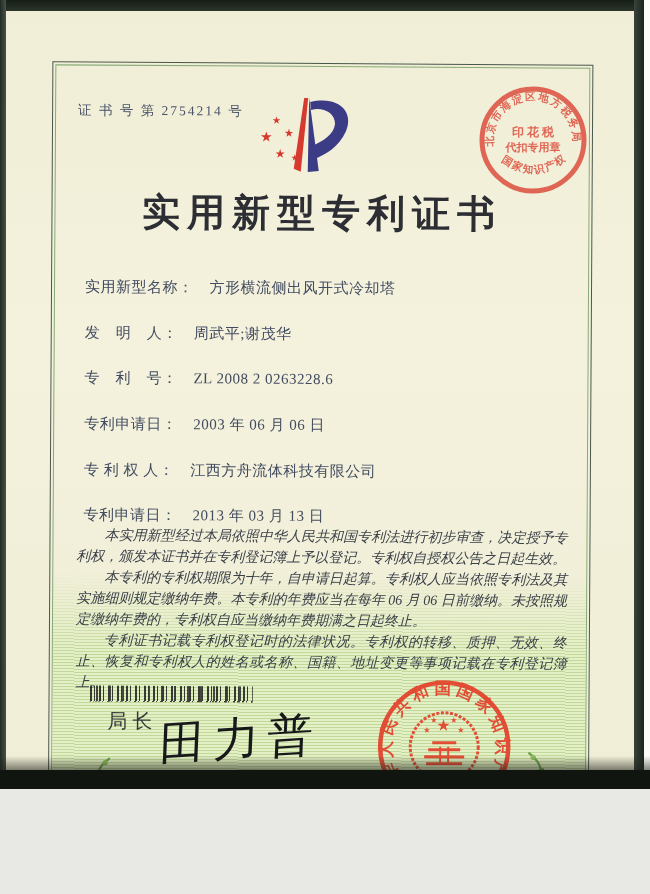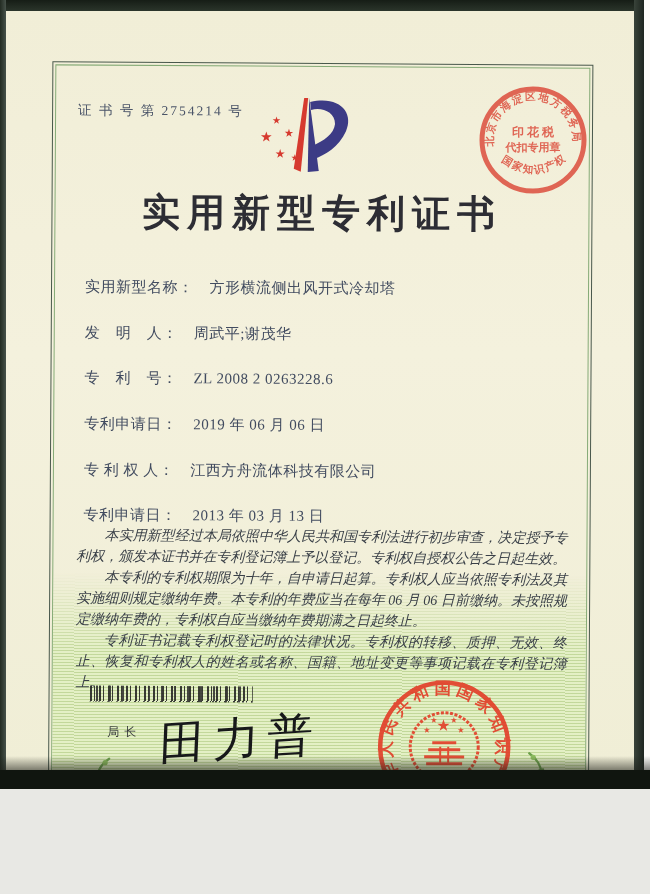--- a/index.html
+++ b/index.html
@@ -38,21 +38,21 @@
 
   .paras{position:absolute;left:26px;top:462px;width:491px;z-index:2;color:#3a4048;
          font-size:14px;line-height:21px;text-align:justify;font-style:italic;}
   .paras p{margin:0;text-indent:2em;}
 
   .barcode{position:absolute;left:40px;top:623px;width:163px;height:16px;z-index:3;opacity:.85;
       background:
         repeating-linear-gradient(90deg,#1c1c1c 0 2px,transparent 2px 4px,#1c1c1c 4px 5px,transparent 5px 9px),
         repeating-linear-gradient(90deg,transparent 0 6px,#2a2a2a 6px 8px,transparent 8px 13px);}
 
-  .director{position:absolute;left:58px;top:661px;font-size:12px;letter-spacing:5px;color:#35383a;z-index:3;}
+  .director{position:absolute;left:58px;top:645px;font-size:20px;letter-spacing:5px;color:#35383a;z-index:3;}
   .signature{position:absolute;left:110px;top:645px;font-size:46px;color:#17181a;z-index:3;
              letter-spacing:8px;transform:rotate(-4deg) skewX(-6deg);
              font-family:"DejaVu Sans",sans-serif;}
 
   .flourish{position:absolute;width:84px;height:108px;z-index:2;}
   .flourish-left{left:-14px;top:690px;}
   .flourish-right{left:470px;top:682px;transform:scaleX(-1);}
 
   .seal{position:absolute;left:325px;top:612px;width:140px;height:140px;z-index:4;opacity:.92;}
   .seal-date{position:absolute;left:323px;top:751px;width:150px;text-align:center;z-index:5;
@@ -91,21 +91,21 @@
     <div class="field f0">
       <span class="lbl">实用新型名称：</span><span>方形横流侧出风开式冷却塔</span>
     </div>
     <div class="field f1">
       <span class="lbl">发　明　人：</span><span>周武平;谢茂华</span>
     </div>
     <div class="field f2">
       <span class="lbl">专　利　号：</span><span>ZL 2008 2 0263228.6</span>
     </div>
     <div class="field f3">
-      <span class="lbl">专利申请日：</span><span>2019 年 06 月 06 日</span>
+      <span class="lbl">专利申请日：</span><span>2003 年 06 月 06 日</span>
     </div>
     <div class="field f4">
       <span class="lbl">专 利 权 人：</span><span>江西方舟流体科技有限公司</span>
     </div>
     <div class="field f5">
       <span class="lbl">专利申请日：</span><span>2013 年 03 月 13 日</span>
     </div>
 
     <div class="paras">
       <p>本实用新型经过本局依照中华人民共和国专利法进行初步审查，决定授予专利权，颁发本证书并在专利登记簿上予以登记。专利权自授权公告之日起生效。</p>

